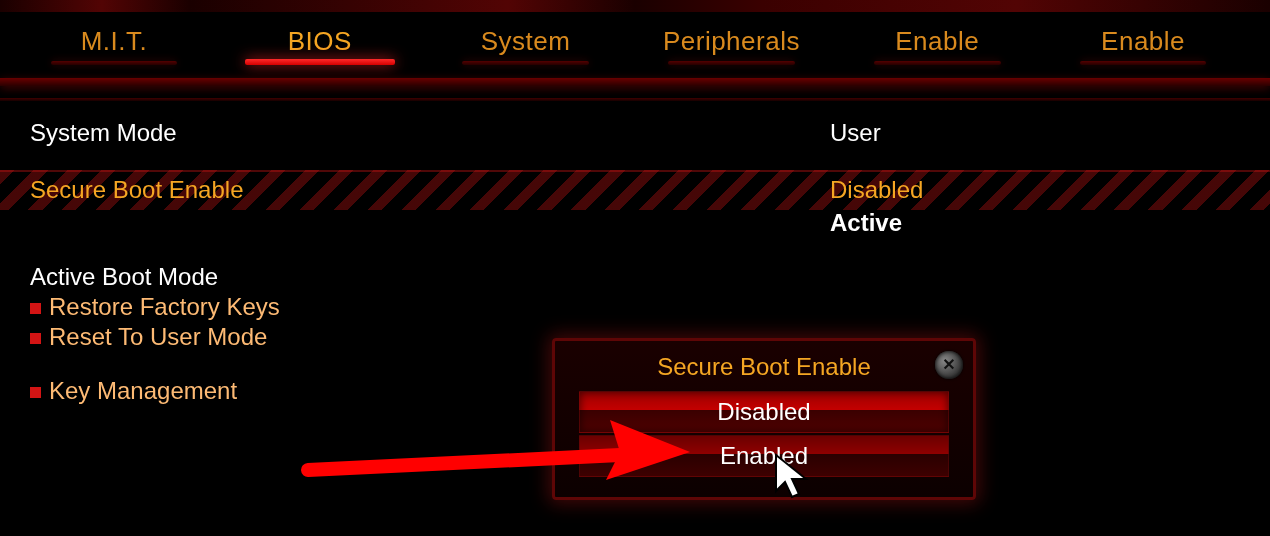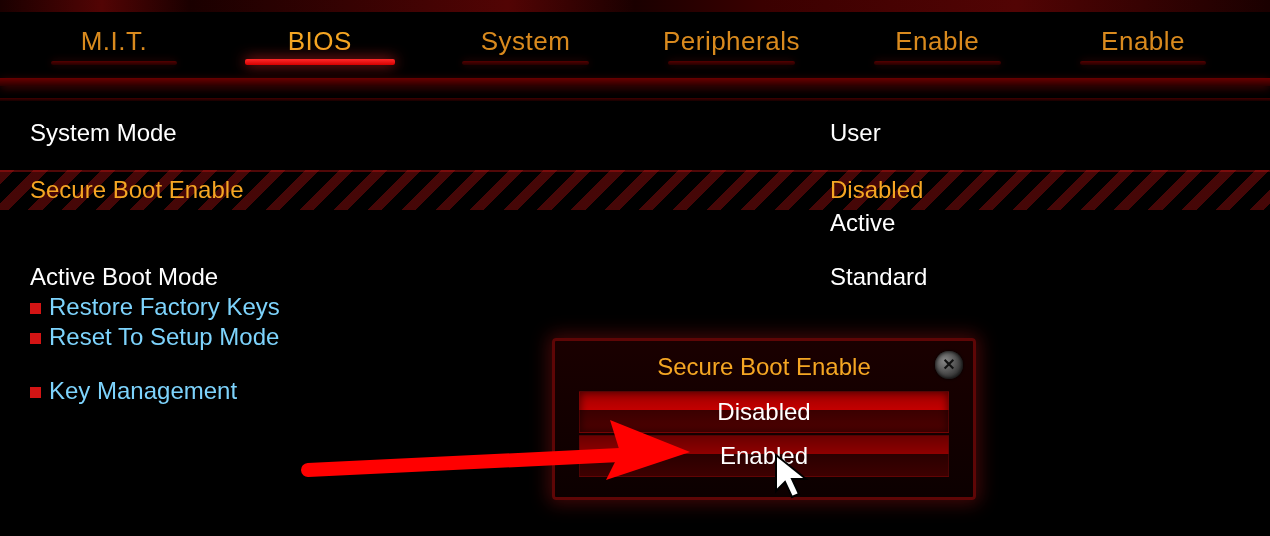--- a/index.html
+++ b/index.html
@@ -95,21 +95,21 @@
     position: absolute;
     top: 118px; left: 30px; right: 30px; bottom: 0;
   }
   .row {
     display: flex;
     align-items: center;
     height: 30px;
     font-size: 24px;
   }
   .row .label { flex: 0 0 800px; color: #fff; }
-  .row .value { color: #fff; }
+  .row .value { color: #fff; font-weight: bold; }
   .row.big .label, .row.big .value { font-weight: 500; }
 
   .row.highlight {
     height: 36px;
     position: relative;
   }
   .row.highlight .label, .row.highlight .value { color: var(--orange-bright); position: relative; z-index: 2; }
   .row.highlight::before {
     content: "";
     position: absolute;
@@ -120,21 +120,21 @@
         rgba(0,0,0,0) 10px 24px);
     z-index: 0;
   }
   .row.highlight::after {
     content: "";
     position: absolute;
     left: -30px; right: -30px; top: -2px; height: 2px;
     background: rgba(200,20,20,0.4);
   }
 
-  .row.submenu .label { color: #7dd3fc; }
+  .row.submenu .label { color: #fdba74; }
   .red-square {
     display: inline-block;
     width: 11px; height: 11px;
     background: #d31414;
     margin-right: 8px;
     position: relative;
     top: -1px;
   }
   .spacer-24 { height: 24px; }
 
@@ -249,32 +249,31 @@
 
   <div class="row">
     <div class="label"></div>
     <div class="value">Active</div>
   </div>
 
   <div class="spacer-24"></div>
 
   <div class="row big">
     <div class="label">Active Boot Mode</div>
-    <div class="value">Standard</div>
   </div>
 
   <div class="row submenu">
     <div class="label">
       <span class="red-square"></span><span>Restore Factory Keys</span>
     </div>
   </div>
 
   <div class="row submenu">
     <div class="label">
-      <span class="red-square"></span><span>Reset To Setup Mode</span>
+      <span class="red-square"></span><span>Reset To User Mode</span>
     </div>
   </div>
 
   <div class="spacer-24"></div>
 
   <div class="row submenu">
     <div class="label">
       <span class="red-square"></span><span>Key Management</span>
     </div>
   </div>

